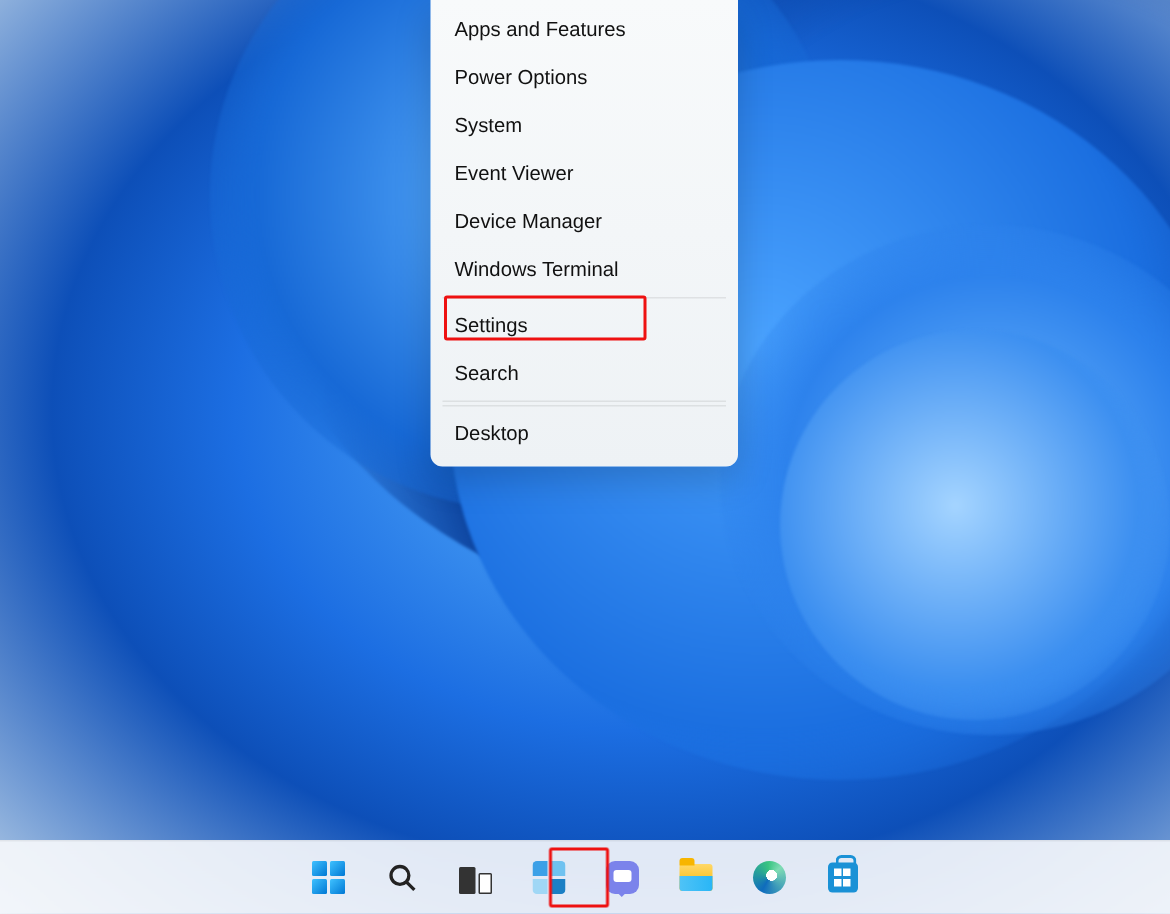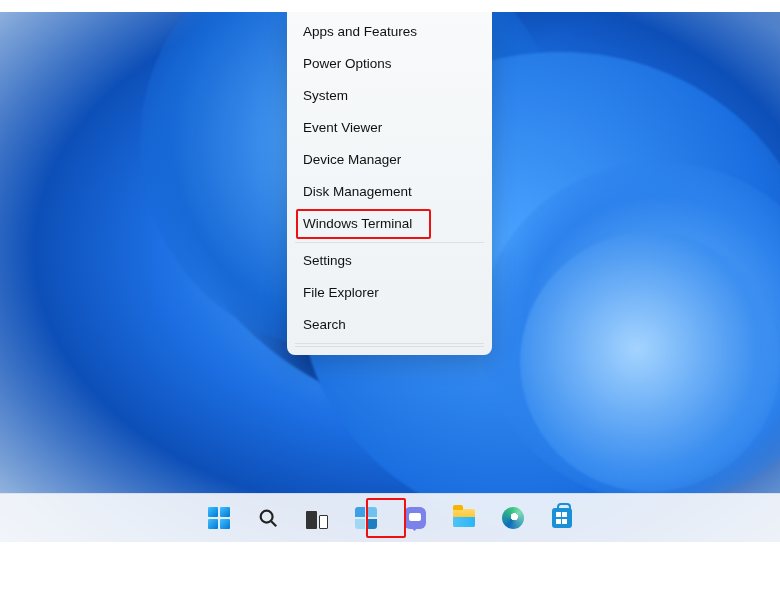--- a/index.html
+++ b/index.html
@@ -1,21 +1,20 @@
 <!DOCTYPE html>
 <html><head>
   <meta charset="utf-8">
   <style>
     * { margin: 0; padding: 0; box-sizing: border-box; }
     html, body { width: 780px; height: 609px; overflow: hidden; font-family: 'Segoe UI', Tahoma, sans-serif; }
     .desktop {
-      width: 780px; height: 530px; position: relative;
+      width: 780px; height: 609px; position: relative;
       background: radial-gradient(ellipse at 55% 45%, #6db3ff 0%, #3a8fef 25%, #1c6ee2 45%, #0d4fb8 65%, #b8d0e8 100%);
       overflow: hidden;
-      margin-top: 12px;
     }
     
     .petal { position: absolute; border-radius: 50%; filter: blur(1px); }
     .p1 { width: 520px; height: 480px; background: radial-gradient(circle at 40% 40%, #4aa3ff 0%, #1b6fe0 60%, transparent 80%); top: 40px; left: 300px; }
     .p2 { width: 360px; height: 340px; background: radial-gradient(circle at 50% 50%, #75bdff 0%, #2d82ec 55%, transparent 78%); top: 150px; left: 480px; }
     .p3 { width: 260px; height: 260px; background: radial-gradient(circle at 45% 45%, #a4d4ff 0%, #3c8ff0 60%, transparent 80%); top: 220px; left: 520px; }
     .p4 { width: 700px; height: 500px; background: radial-gradient(circle at 70% 60%, transparent 40%, #0a3f99 65%, transparent 80%); top: -80px; left: 180px; }
     .p5 { width: 420px; height: 420px; background: radial-gradient(circle at 50% 50%, #5cb0ff 0%, #1769d6 60%, transparent 80%); top: -80px; left: 140px; }
 
     .context-menu {
@@ -129,37 +128,34 @@
     <div class="menu-item">
         <span>System</span>
       </div>
     <div class="menu-item">
         <span>Event Viewer</span>
       </div>
     <div class="menu-item">
         <span>Device Manager</span>
       </div>
     <div class="menu-item">
-        <span>Disk Management</span>
-      </div>
-    <div class="menu-item">
         <span>Windows Terminal</span>
       </div>
     <div class="menu-sep"></div>
     <div class="menu-item">
         <span>Settings</span>
-      </div>
-    <div class="menu-item">
-        <span>File Explorer</span>
       </div>
     <div class="menu-item">
         <span>Search</span>
       </div>
     <div class="menu-sep"></div>
     <div class="menu-sep"></div>
+    <div class="menu-item">
+        <span>Desktop</span>
+      </div>
   </div>
 
   <div class="highlight-box disk-highlight"></div>
 
   <div class="taskbar">
     <div class="tb-btn">
       <div class="icon-start">
           <div></div>
           <div></div>
           <div></div>

